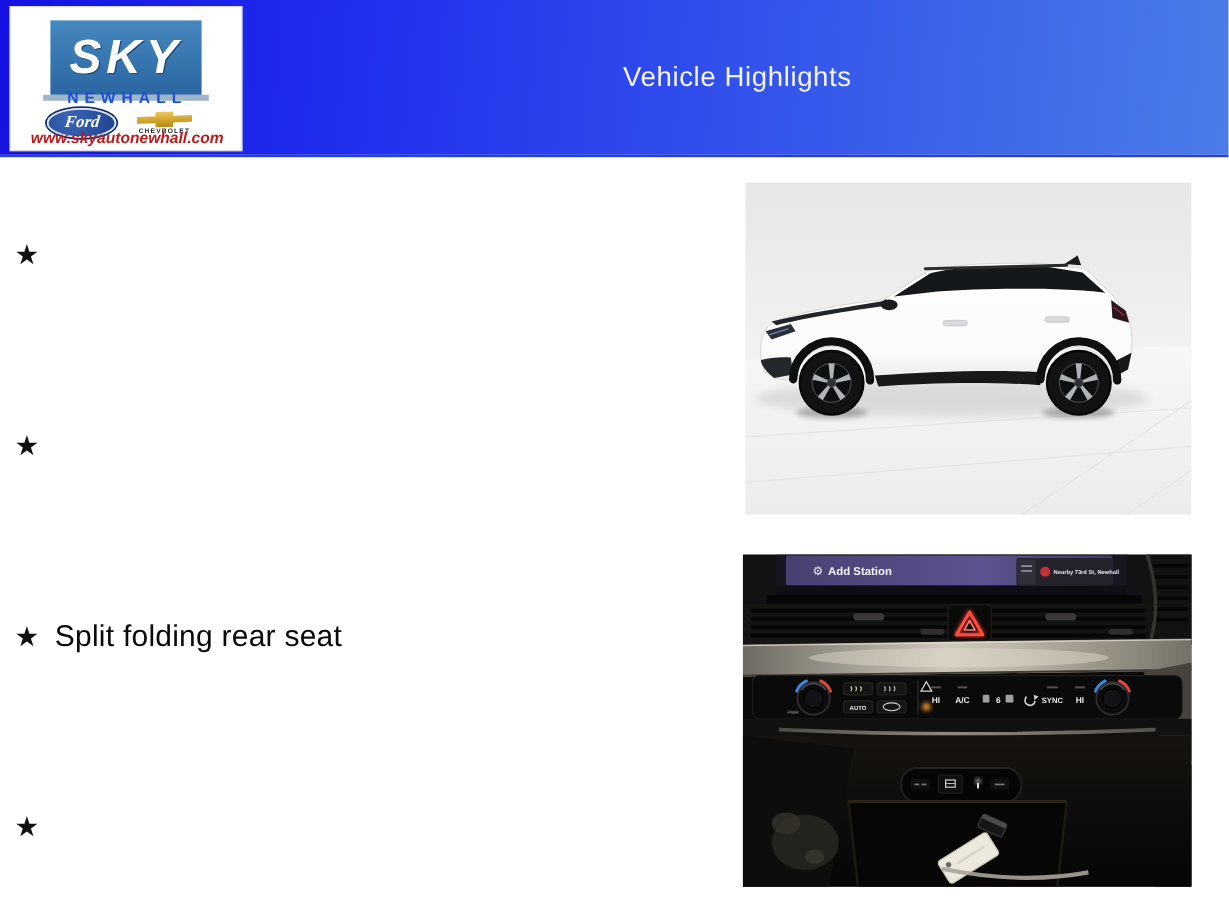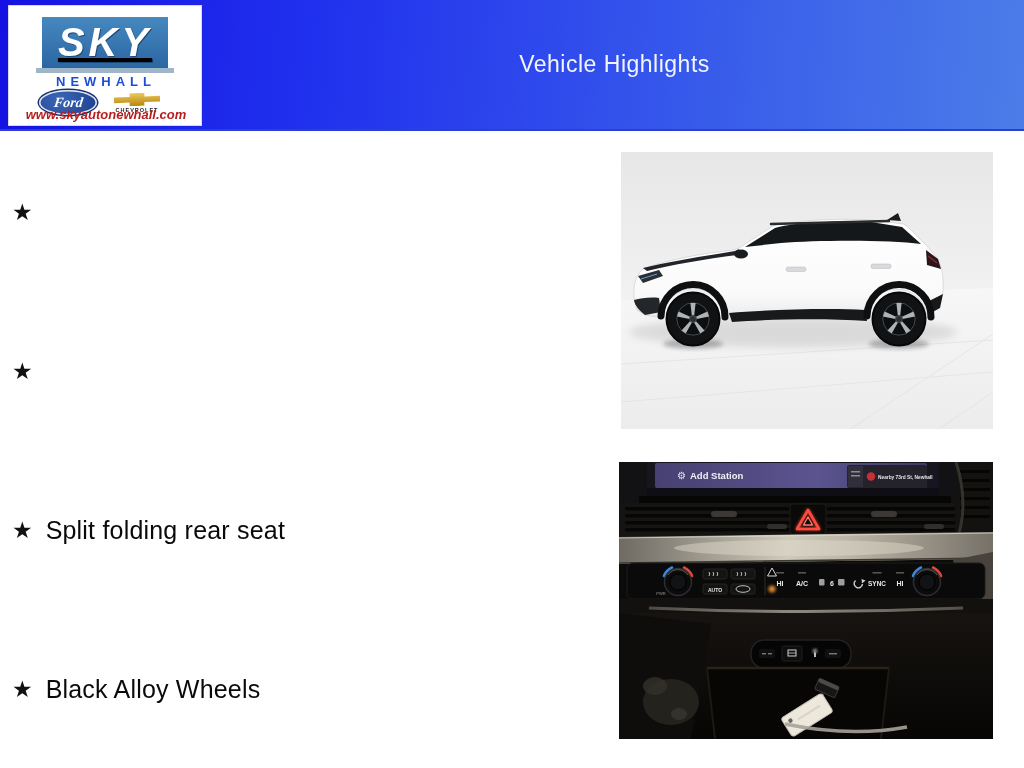--- a/index.html
+++ b/index.html
@@ -17,23 +17,23 @@
     position:absolute; left:205px; right:0; top:51px; text-align:center;
     color:#f2f5ff; font-size:23px; font-weight:400; letter-spacing:.5px;
   }
 
   
   .logo-card {
     position:absolute; left:8px; top:5px; width:194px; height:121px;
     background:#ffffff; border:1px solid #d9d9d9;
   }
   .sky-box {
-    position:absolute; left:33px; top:11px; width:126px; height:51px;
+    position:absolute; left:33px; top:11px; width:126px; height:62px;
     background:linear-gradient(#4688c0,#2b66a2);
-    display:flex; align-items:center; justify-content:center;text-decoration:underline;
+    display:flex; align-items:center; justify-content:center;
   }
   .sky-box:after {
     content:""; position:absolute; left:-6px; right:-6px; bottom:-5px; height:5px;
     background:#9fb6c9;
   }
   .sky-text {
     color:#ffffff; font-size:40px; font-weight:700; font-style:italic;
     letter-spacing:4px; text-shadow:1px 1px 0 #1a4a77;
   }
   .newhall-text {
@@ -111,21 +111,20 @@
     </li>
     <li class="highlight-item hl-1">
       <span class="star">★</span>
     </li>
     <li class="highlight-item hl-2">
       <span class="star">★</span>
       <span class="hl-label">Split folding rear seat</span>
     </li>
     <li class="highlight-item hl-3">
       <span class="star">★</span>
-      <span class="hl-label">Black Alloy Wheels</span>
     </li>
   </ul>
 
   <figure class="photo-ext">
     <svg width="372" height="277" viewBox="0 0 372 277">
       <defs>
         <linearGradient id="wallG" x1="0" y1="0" x2="0" y2="1">
           <stop offset="0" stop-color="#e7e7e7"></stop>
             <stop offset="1" stop-color="#f2f2f2"></stop>
         </linearGradient>

